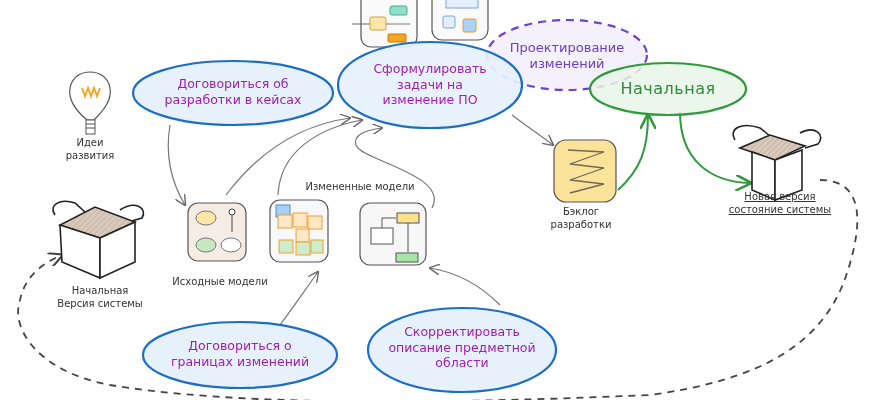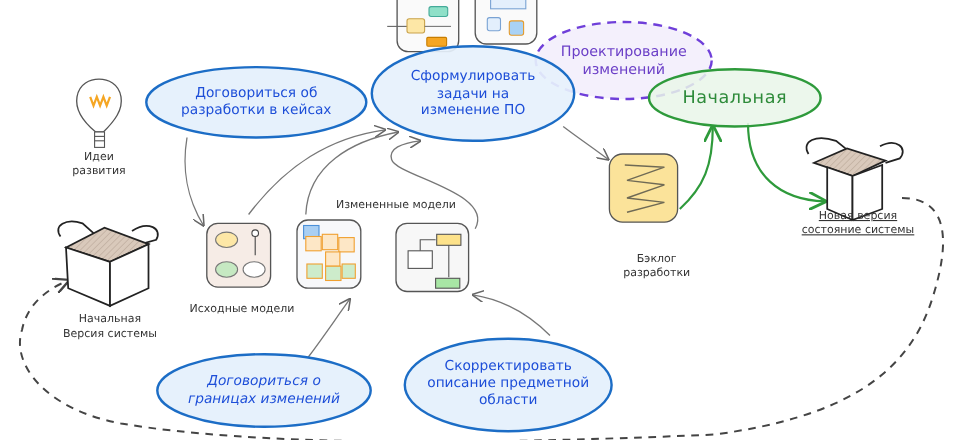--- a/index.html
+++ b/index.html
@@ -1,19 +1,19 @@
 <!DOCTYPE html>
 <html><head>
 <meta charset="utf-8">
 <style>
   html, body { margin:0; padding:0; background:#ffffff; }
   body { width:870px; height:400px; position:relative; overflow:hidden; font-family:"DejaVu Sans", sans-serif; }
   #canvas { position:absolute; left:0; top:0; width:870px; height:400px; }
   .lbl { position:absolute; text-align:center; line-height:1.25; white-space:pre-line; }
-  .blue-t { color:#1d4ed8; font-size:12.5px; }
+  .blue-t { color:#a21caf; font-size:12.5px; }
   .purple-t { color:#6b3fc7; font-size:13px; }
   .green-t { color:#2e8b3a; font-size:16px; letter-spacing:0.5px; }
   .grey-t { color:#333; font-size:10px; }
 </style>
 </head>
 <body>
 
 <svg id="canvas" viewBox="0 0 870 400" xmlns="http://www.w3.org/2000/svg">
   <defs>
     <marker id="ah-grey" viewBox="0 0 10 10" refX="9" refY="5" markerWidth="9" markerHeight="9" orient="auto-start-reverse">
@@ -131,28 +131,28 @@
 </svg>
 
 <div class="lbl blue-t" style="left:150px;top:76px;width:166px;">Договориться об
 разработки в кейсах</div>
 <div class="lbl purple-t" style="left:500px;top:40px;width:134px;">Проектирование
 изменений</div>
 <div class="lbl blue-t" style="left:360px;top:61px;width:140px;">Сформулировать
 задачи на
 изменение ПО</div>
 <div class="lbl green-t" style="left:600px;top:79px;width:136px;">Начальная</div>
-<div class="lbl blue-t" style="left:160px;top:338px;width:160px;font-style:italic;">Договориться о
+<div class="lbl blue-t" style="left:160px;top:338px;width:160px;">Договориться о
 границах изменений</div>
 <div class="lbl blue-t" style="left:382px;top:324px;width:160px;">Скорректировать
 описание предметной
 области</div>
 
 <div class="lbl grey-t" style="left:60px;top:137px;width:60px;">Идеи
 развития</div>
 <div class="lbl grey-t" style="left:40px;top:285px;width:120px;">Начальная
 Версия системы</div>
 <div class="lbl grey-t" style="left:160px;top:276px;width:120px;">Исходные модели</div>
 <div class="lbl grey-t" style="left:300px;top:181px;width:120px;">Измененные модели</div>
-<div class="lbl grey-t" style="left:557px;top:206px;width:80px;margin-top:24px;">Бэклог
+<div class="lbl grey-t" style="left:541px;top:206px;width:80px;">Бэклог
 разработки</div>
 <div class="lbl grey-t" style="left:715px;top:191px;width:130px;text-decoration:underline;">Новая версия
 состояние системы</div>
 
 </body></html>

